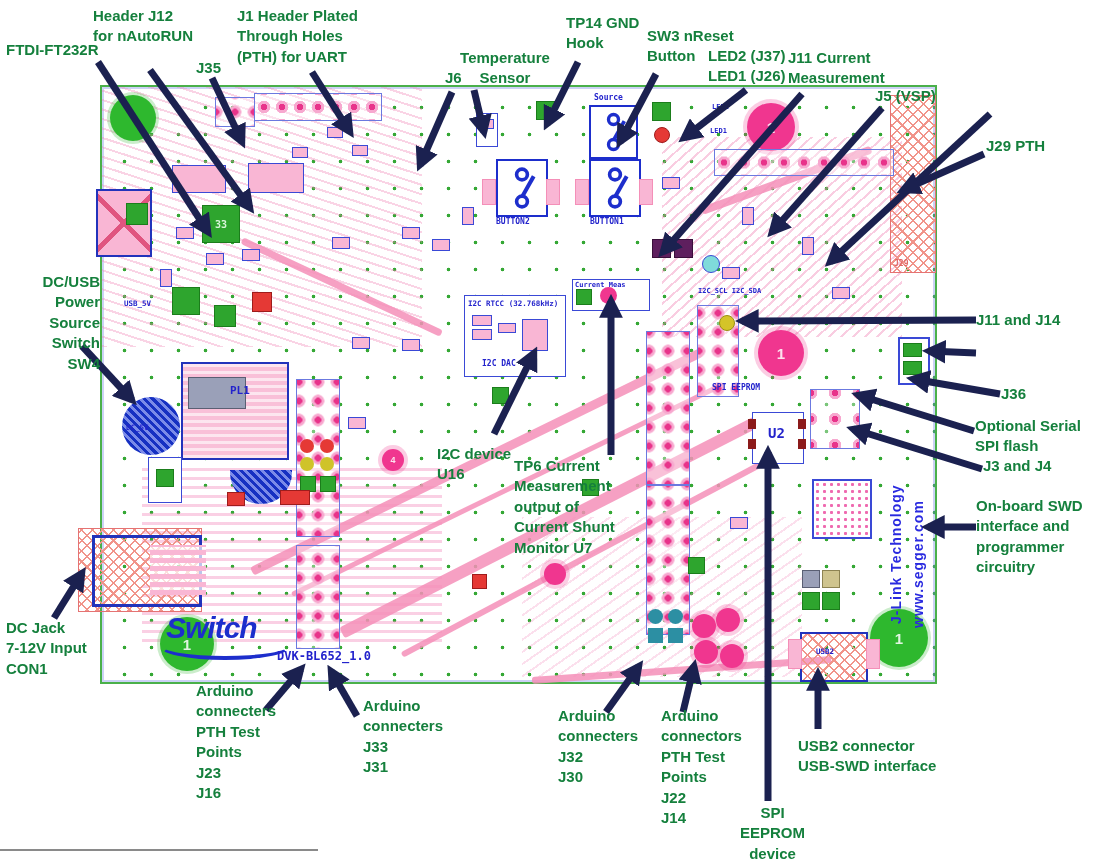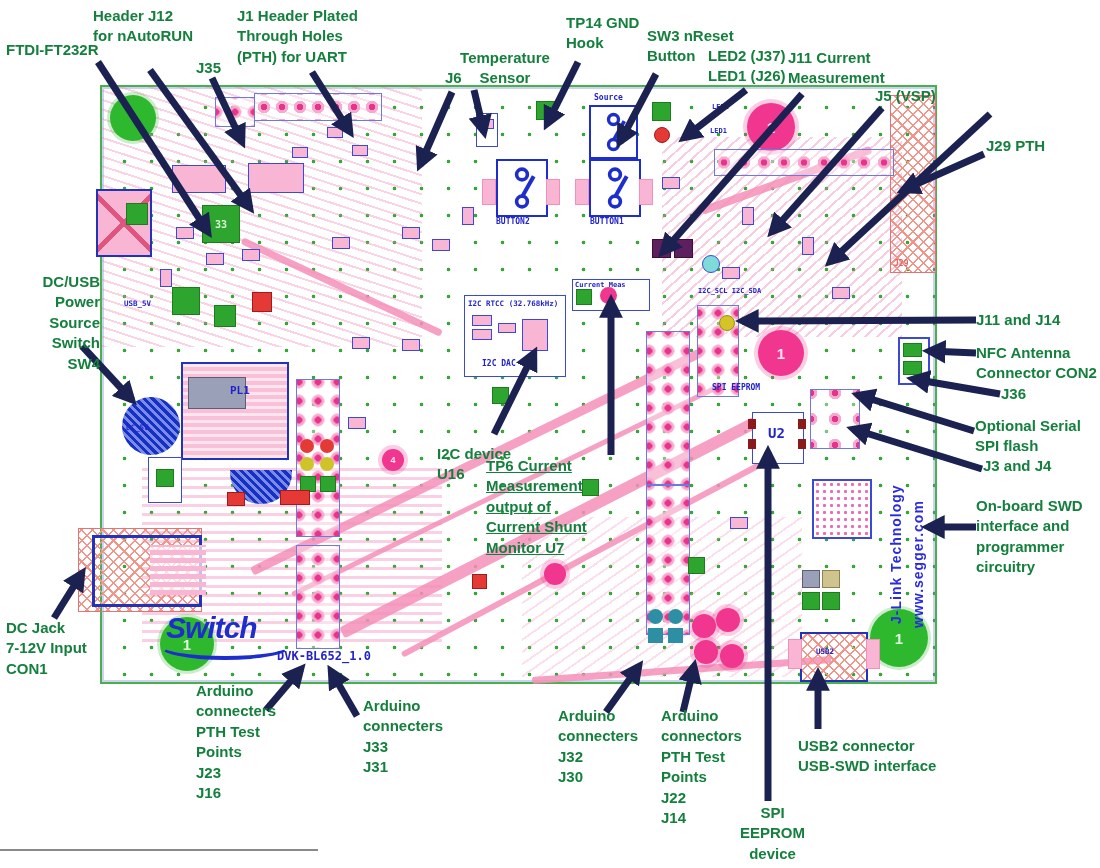--- a/index.html
+++ b/index.html
@@ -301,33 +301,31 @@
   <div class="lbl" style="left:788px;top:48px;">J11 Current
 Measurement</div>
   <div class="lbl" style="left:875px;top:86px;">J5 (VSP)</div>
   <div class="lbl" style="left:986px;top:136px;">J29 PTH</div>
   <div class="lbl" style="left:14px;top:272px;width:86px;text-align:right;">DC/USB
 Power
 Source
 Switch
 SW4</div>
   <div class="lbl" style="left:976px;top:310px;">J11 and J14</div>
-  <div class="lbl" style="left:976px;top:343px;">NFC Antenna
-Connector CON2</div>
   <div class="lbl" style="left:1001px;top:384px;">J36</div>
   <div class="lbl" style="left:975px;top:416px;">Optional Serial
 SPI flash</div>
   <div class="lbl" style="left:983px;top:456px;">J3 and J4</div>
   <div class="lbl" style="left:976px;top:496px;">On-board SWD
 interface and
 programmer
 circuitry</div>
   <div class="lbl" style="left:437px;top:444px;">I2C device
 U16</div>
-  <div class="lbl" style="left:486px;top:456px;text-decoration:underline;">TP6 Current
+  <div class="lbl" style="left:514px;top:456px;">TP6 Current
 Measurement
 output of
 Current Shunt
 Monitor U7</div>
   <div class="lbl" style="left:6px;top:618px;">DC Jack
 7-12V Input
 CON1</div>
   <div class="lbl" style="left:196px;top:681px;">Arduino
 connecters
 PTH Test

